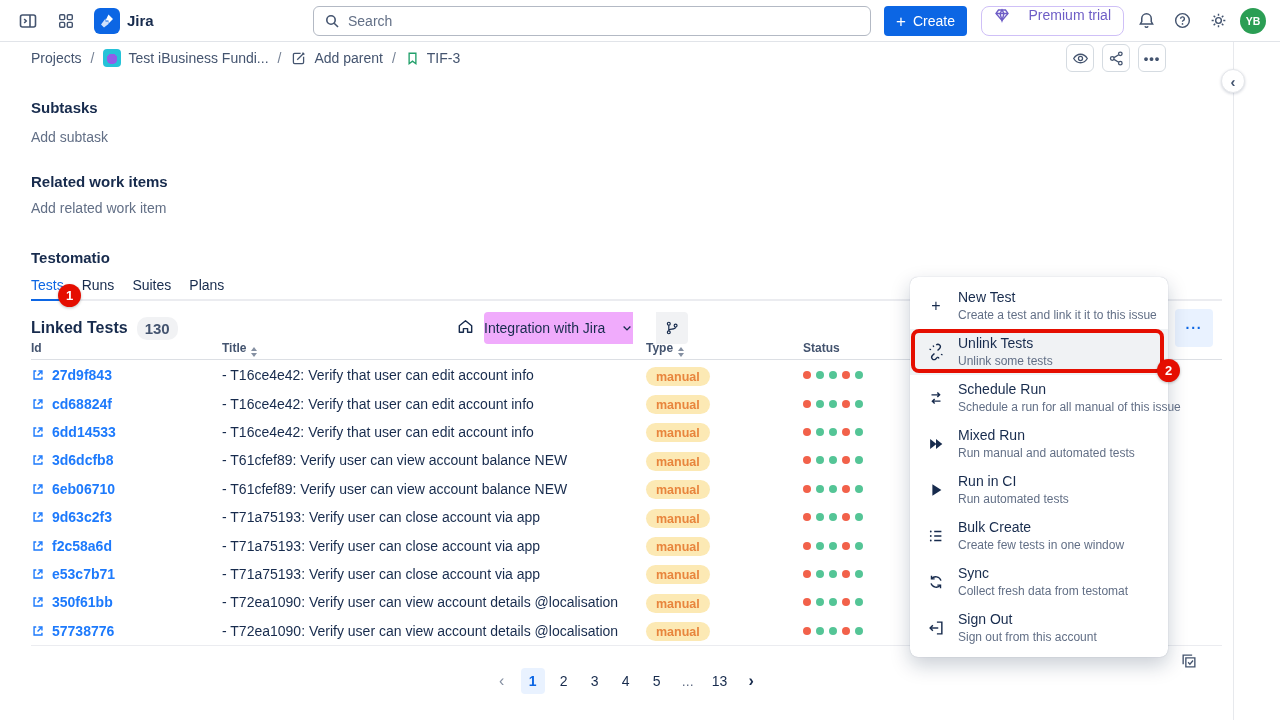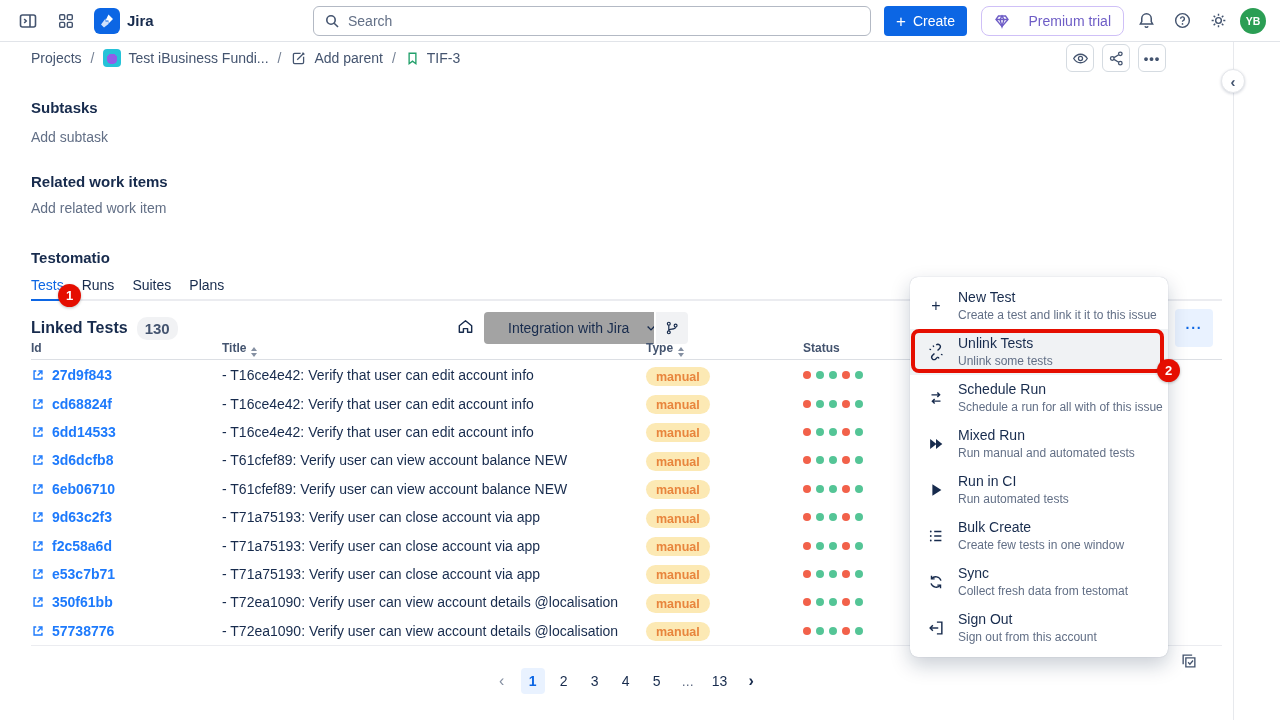--- a/index.html
+++ b/index.html
@@ -35,21 +35,21 @@
   .create-btn{
     position:absolute; left:884px; top:6px; height:30px; padding:0 12px;
     background:var(--brand-blue); color:#fff; border:none; border-radius:4px;
     font-size:14px; font-weight:500; display:flex; align-items:center; gap:7px; cursor:pointer;
     font-family:"Liberation Sans",sans-serif;
   }
   .create-plus{ font-size:17px; font-weight:400; line-height:1; }
   .topbar-right{ margin-left:auto; display:flex; align-items:center; gap:8px; }
   .premium-btn{
     height:30px; padding:0 12px; background:#fff; border:1px solid #CFC0F7; border-radius:8px;
-    color:var(--premium-purple); font-size:14px; font-weight:500; display:flex; align-items:center; gap:19px;
+    color:var(--premium-purple); font-size:14px; font-weight:500; display:flex; align-items:flex-start; gap:19px;
     cursor:pointer; font-family:"Liberation Sans",sans-serif;
   }
   .avatar{ width:26px; height:26px; border-radius:50%; background:var(--avatar-green);
     color:#fff; font-size:10.5px; font-weight:700; display:flex; align-items:center; justify-content:center;
     cursor:pointer; }
 
   
   .crumbbar{ position:absolute; left:0; top:42px; width:1233px; height:32px;
     display:flex; align-items:center; padding-left:31px; color:#44546F; z-index:5; background:#fff;}
   .crumb{ display:flex; align-items:center; gap:7px; cursor:pointer; white-space:nowrap; }
@@ -82,22 +82,22 @@
   .tab{ font-size:14px; color:#172B4D; cursor:pointer; position:relative; padding-bottom:0; }
   .tab.active{ color:var(--brand-blue); font-weight:500; }
   .tab.active::after{ content:""; position:absolute; left:0; right:0; bottom:-8px; height:2px;
     background:var(--brand-blue); }
 
   .lt-row{ position:absolute; top:235px; left:0; width:1191px; height:38px; display:flex; align-items:center; }
   .lt-title{ font-size:16px; font-weight:600; color:#172B4D; }
   .lt-count{ margin-left:9px; background:#F1F2F4; color:#44546F; font-size:15px; font-weight:600;
     border-radius:10px; padding:3px 8px; }
   .home-btn{ position:absolute; left:425px; top:8px; background:transparent; border:none; cursor:pointer; color:#172B4D;}
-  .proj-dd{ position:absolute; left:453px; top:3px; height:32px; background:#a3a3a3; border:none;
-    border-radius:4px 0 0 4px; display:flex; align-items:center; gap:16px; padding:0 24px; font-size:14px;
+  .proj-dd{ position:absolute; left:453px; top:3px; height:32px; background:#f0abfc; border:none;
+    border-radius:4px 0 0 4px; display:flex; align-items:center; gap:16px; padding:0 0; font-size:14px;
     color:#172B4D; cursor:pointer; font-family:"Liberation Sans",sans-serif;}
   .branch-btn{ position:absolute; left:623px; top:3px; height:32px; width:34px; background:#F1F2F4; border:none;
     border-left:2px solid #fff; border-radius:0 4px 4px 0; display:flex; align-items:center; justify-content:center; cursor:pointer; color:#172B4D;}
   .more-trigger{ position:absolute; left:1144px; top:0; width:38px; height:38px; background:#E9F2FF;
     border:none; border-radius:4px; color:var(--brand-blue); font-weight:700; letter-spacing:1px;
     font-size:14px; cursor:pointer; }
 
   .thead{ position:absolute; top:267px; left:0; width:1191px; height:19px;
     display:grid; grid-template-columns:191px 424px 157px 1fr;
     font-size:12px; font-weight:700; color:#44546F; border-bottom:1px solid #DCDFE4; padding-bottom:8px;}
@@ -599,21 +599,21 @@
 
   <div class="mi">
     <span class="mi-icon">
         <svg width="18" height="18" viewBox="0 0 20 20" fill="none" stroke="currentColor" stroke-width="1.6">
           <path d="M5 6.5h9M11.5 4l2.5 2.5L11.5 9"></path>
           <path d="M15 13.5H6M8.5 11 6 13.5 8.5 16"></path>
         </svg>
       </span>
     <span class="mi-text">
       <span class="mi-title">Schedule Run</span>
-      <span class="mi-sub">Schedule a run for all with of this issue</span>
+      <span class="mi-sub">Schedule a run for all manual of this issue</span>
     </span>
   </div>
 
   <div class="mi">
     <span class="mi-icon">
         <svg width="18" height="18" viewBox="0 0 20 20" fill="currentColor">
           <path d="M3.5 4.5v11l7-5.5Z"></path>
           <path d="M10 4.5v11l7-5.5Z"></path>
         </svg>
       </span>

